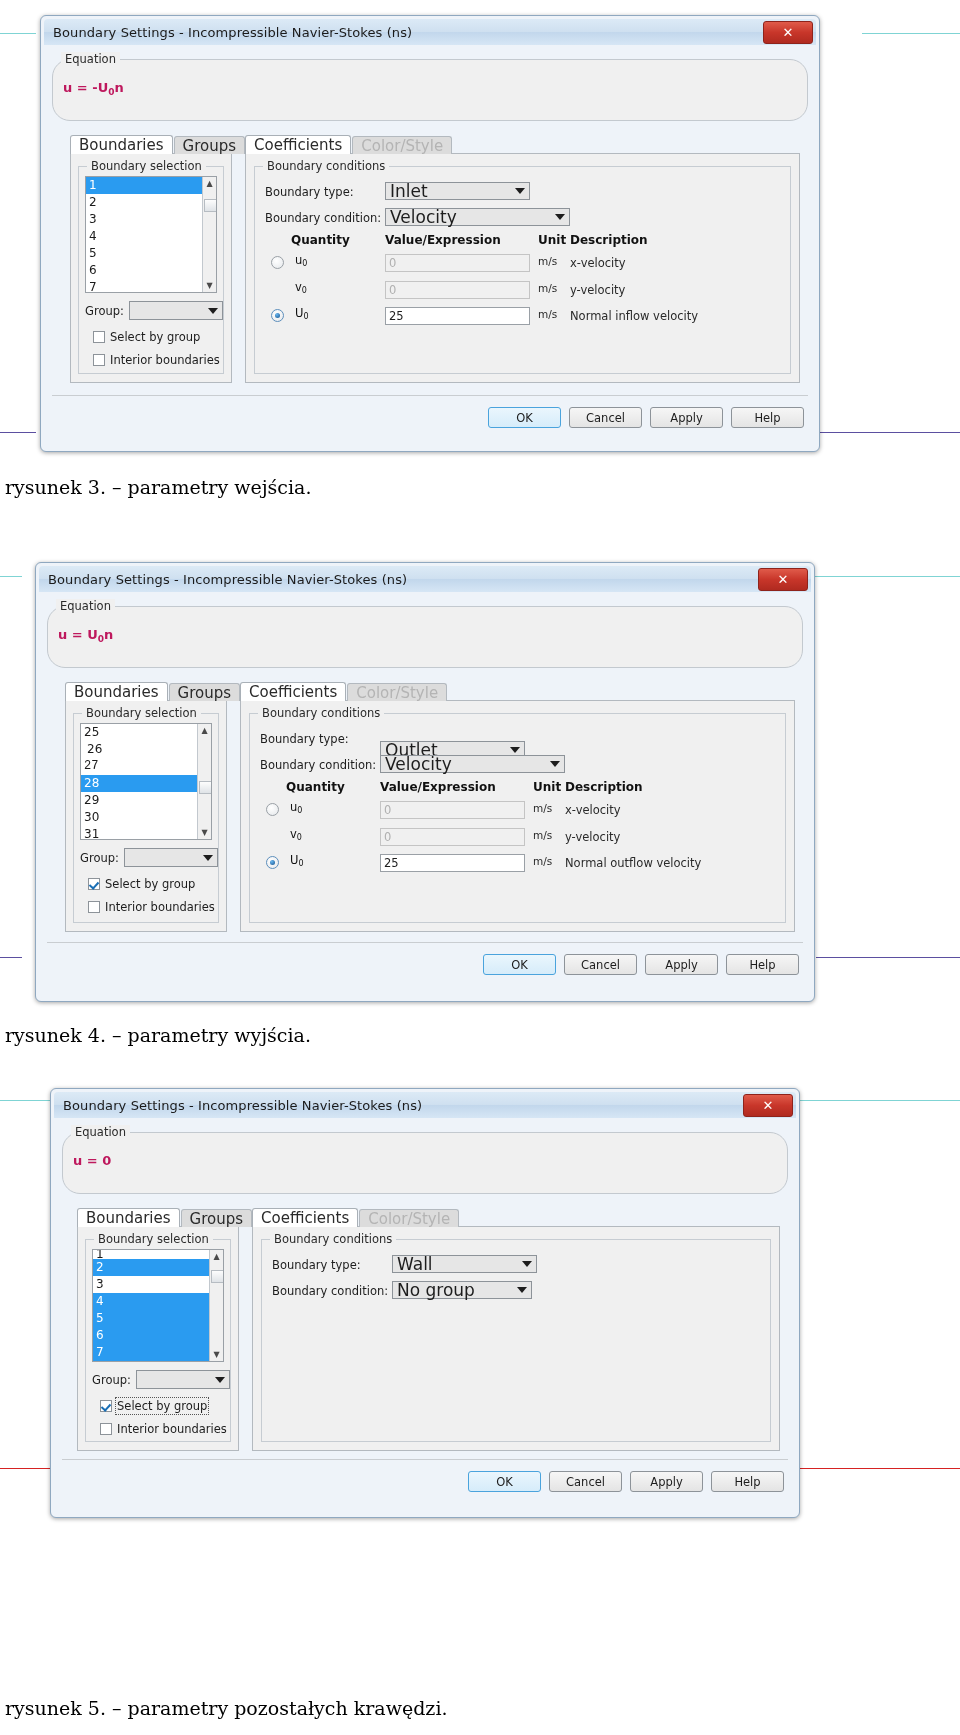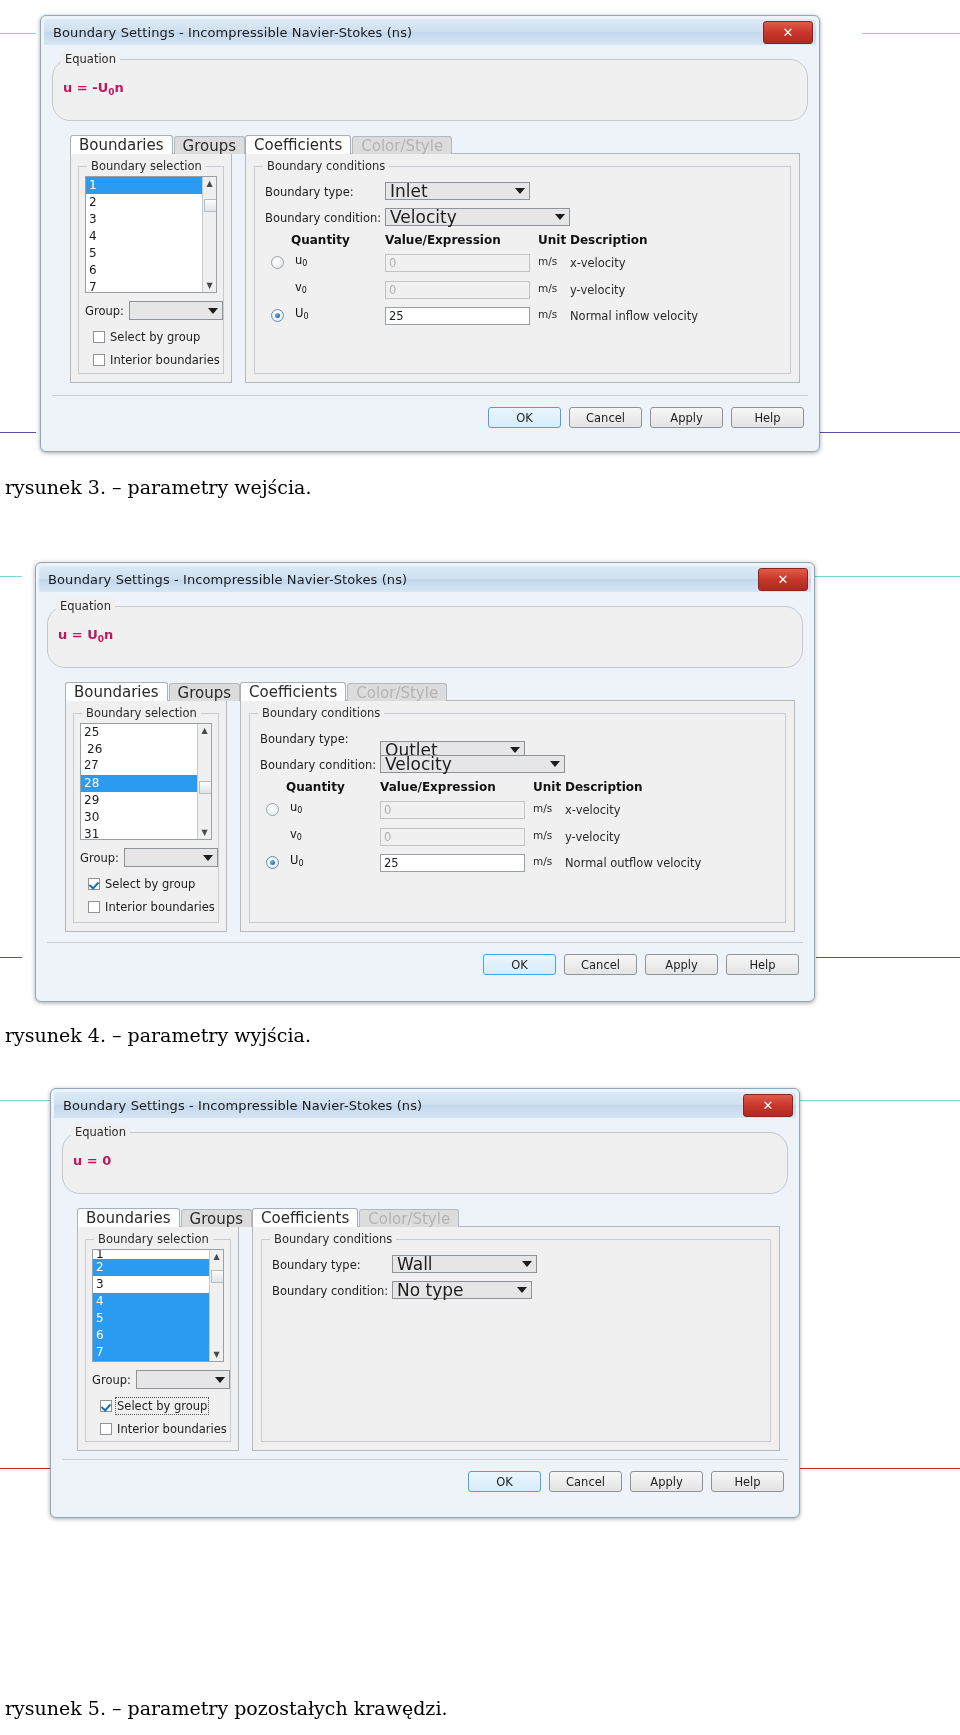--- a/index.html
+++ b/index.html
@@ -502,21 +502,21 @@
 
               <div style="position:relative;height:100%;">
                 <span class="lbl" style="left:10px;top:18px;">Boundary type:</span>
                 <div class="combo" style="position:absolute;left:130px;top:15px;width:145px;height:18px;">
                   <span class="cval">Wall</span>
                   <span class="carrow"></span>
                 </div>
 
                 <span class="lbl" style="left:10px;top:44px;">Boundary condition:</span>
                 <div class="combo" style="position:absolute;left:130px;top:41px;width:140px;height:18px;">
-                  <span class="cval">No type</span>
+                  <span class="cval">No group</span>
                   <span class="carrow"></span>
                 </div>
               </div>
             </div>
           </div>
         </div>
       </div>
 
       <div style="position:relative;flex:1 1 auto;">
         <div class="sep" style="top:6px;"></div>

